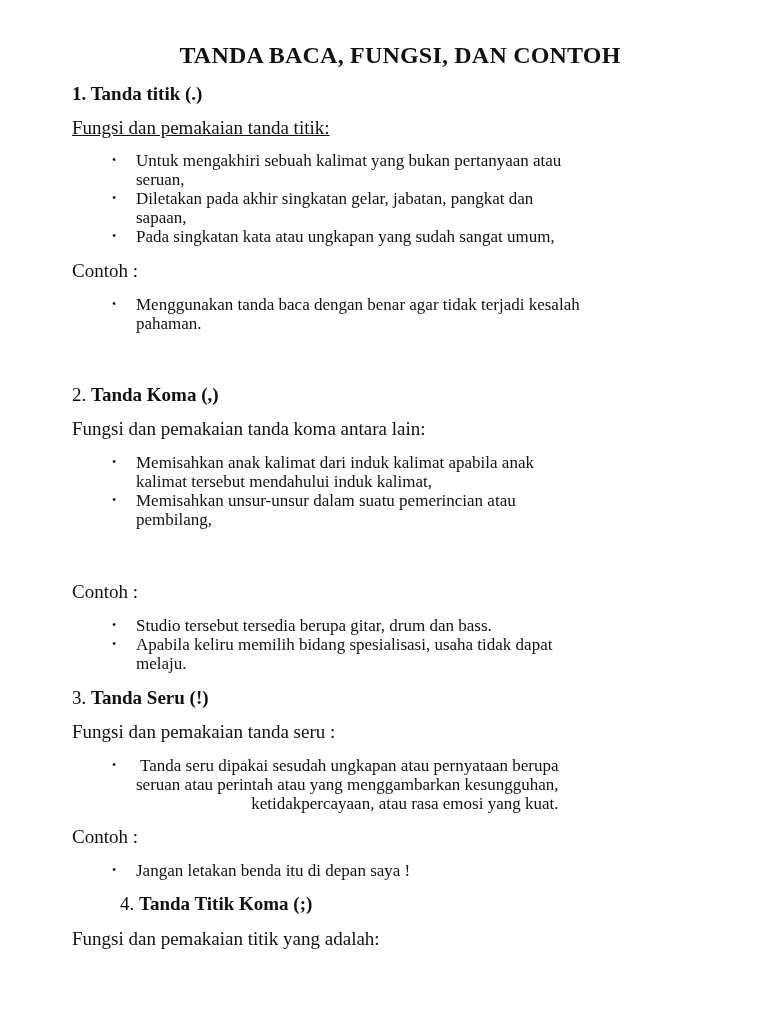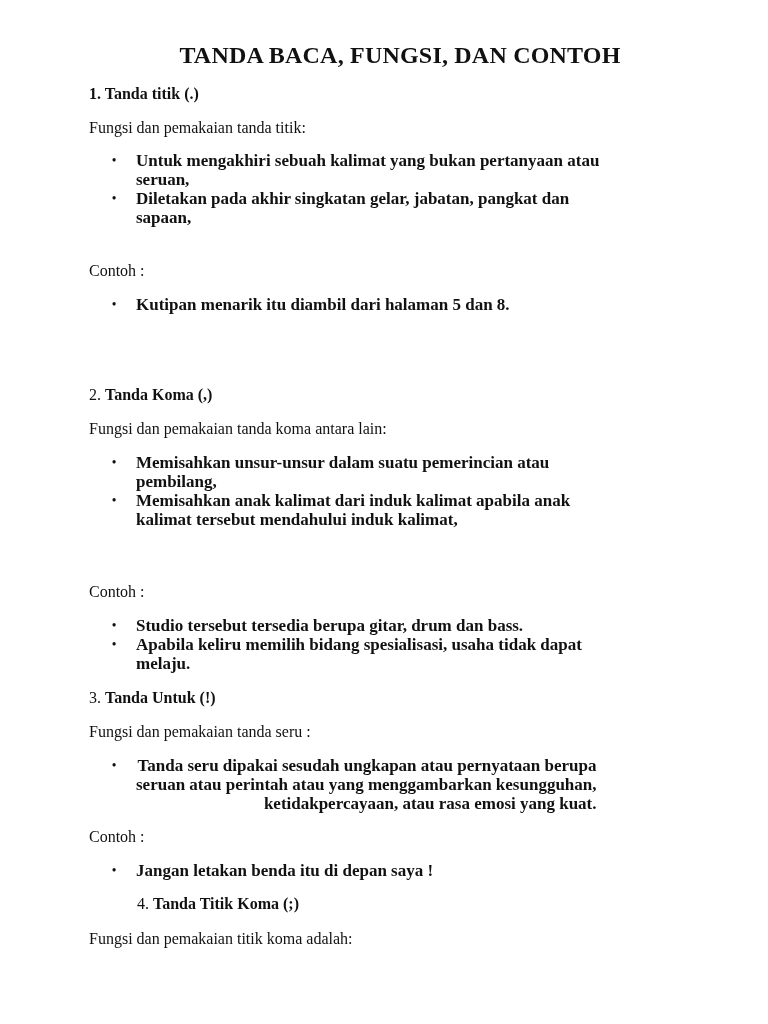--- a/index.html
+++ b/index.html
@@ -1,77 +1,79 @@
 <!DOCTYPE html>
 <html><head>
 <meta charset="utf-8">
 <style>
   html, body { margin:0; padding:0; background:#ffffff; }
   body { width:768px; height:1024px; position:relative; overflow:hidden;
          font-family:"Liberation Serif", "DejaVu Serif", serif; color:#111; }
   .title { position:absolute; left:16px; width:768px; top:42px; text-align:center;
            font-size:24px; font-weight:bold; letter-spacing:0.2px; }
-  .abs { position:absolute; left:89px; font-size:16px; line-height:19px; white-space:nowrap; }
+  .abs { position:absolute; left:72px; font-size:19px; line-height:19px; white-space:nowrap; }
   .bold { font-weight:bold; }
   ul.blist { position:absolute; left:112px; margin:0; padding:0; list-style:none;
              font-size:17px; line-height:19px; }
-  ul.blist li { position:relative; padding-left:24px; white-space:pre-line;font-weight:bold; }
+  ul.blist li { position:relative; padding-left:24px; white-space:pre-line; }
   ul.blist li::before { content:"•"; position:absolute; left:0; top:0; font-size:12px; }
 </style>
 </head>
 <body>
 
 <div class="title">TANDA BACA, FUNGSI, DAN CONTOH</div>
 
 <div class="abs bold" style="top:84px;">
   <span>1.</span>
   <span>Tanda titik (.)</span>
 </div>
-<div class="abs" style="top:118px;">Fungsi dan pemakaian tanda titik:</div>
+<div class="abs" style="top:118px;text-decoration:underline;">Fungsi dan pemakaian tanda titik:</div>
 <ul class="blist" style="top:151px;">
   <li>Untuk mengakhiri sebuah kalimat yang bukan pertanyaan atau
 seruan,</li>
   <li>Diletakan pada akhir singkatan gelar, jabatan, pangkat dan
 sapaan,</li>
+  <li>Pada singkatan kata atau ungkapan yang sudah sangat umum,</li>
 </ul>
 <div class="abs" style="top:261px;">Contoh :</div>
 <ul class="blist" style="top:295px;">
-  <li>Kutipan menarik itu diambil dari halaman 5 dan 8.</li>
+  <li>Menggunakan tanda baca dengan benar agar tidak terjadi kesalah
+pahaman.</li>
 </ul>
 
 <div class="abs" style="top:385px;">
   <span>2.</span>
   <span class="bold">Tanda Koma (,)</span>
 </div>
 <div class="abs" style="top:419px;">Fungsi dan pemakaian tanda koma antara lain:</div>
 <ul class="blist" style="top:453px;">
+  <li>Memisahkan anak kalimat dari induk kalimat apabila anak
+kalimat tersebut mendahului induk kalimat,</li>
   <li>Memisahkan unsur-unsur dalam suatu pemerincian atau
 pembilang,</li>
-  <li>Memisahkan anak kalimat dari induk kalimat apabila anak
-kalimat tersebut mendahului induk kalimat,</li>
 </ul>
 <div class="abs" style="top:582px;">Contoh :</div>
 <ul class="blist" style="top:616px;">
   <li>Studio tersebut tersedia berupa gitar, drum dan bass.</li>
   <li>Apabila keliru memilih bidang spesialisasi, usaha tidak dapat
 melaju.</li>
 </ul>
 
 <div class="abs" style="top:688px;">
   <span>3.</span>
-  <span class="bold">Tanda Untuk (!)</span>
+  <span class="bold">Tanda Seru (!)</span>
 </div>
 <div class="abs" style="top:722px;">Fungsi dan pemakaian tanda seru :</div>
 <ul class="blist" style="top:756px;text-align:right;">
   <li>Tanda seru dipakai sesudah ungkapan atau pernyataan berupa
 seruan atau perintah atau yang menggambarkan kesungguhan,
 ketidakpercayaan, atau rasa emosi yang kuat.</li>
 </ul>
 <div class="abs" style="top:827px;">Contoh :</div>
 <ul class="blist" style="top:861px;">
   <li>Jangan letakan benda itu di depan saya !</li>
 </ul>
 
 <div class="abs" style="top:894px;margin-left:48px;">
   <span>4.</span>
   <span class="bold">Tanda Titik Koma (;)</span>
 </div>
-<div class="abs" style="top:929px;">Fungsi dan pemakaian titik koma adalah:</div>
+<div class="abs" style="top:929px;">Fungsi dan pemakaian titik yang adalah:</div>
 
 </body></html>

